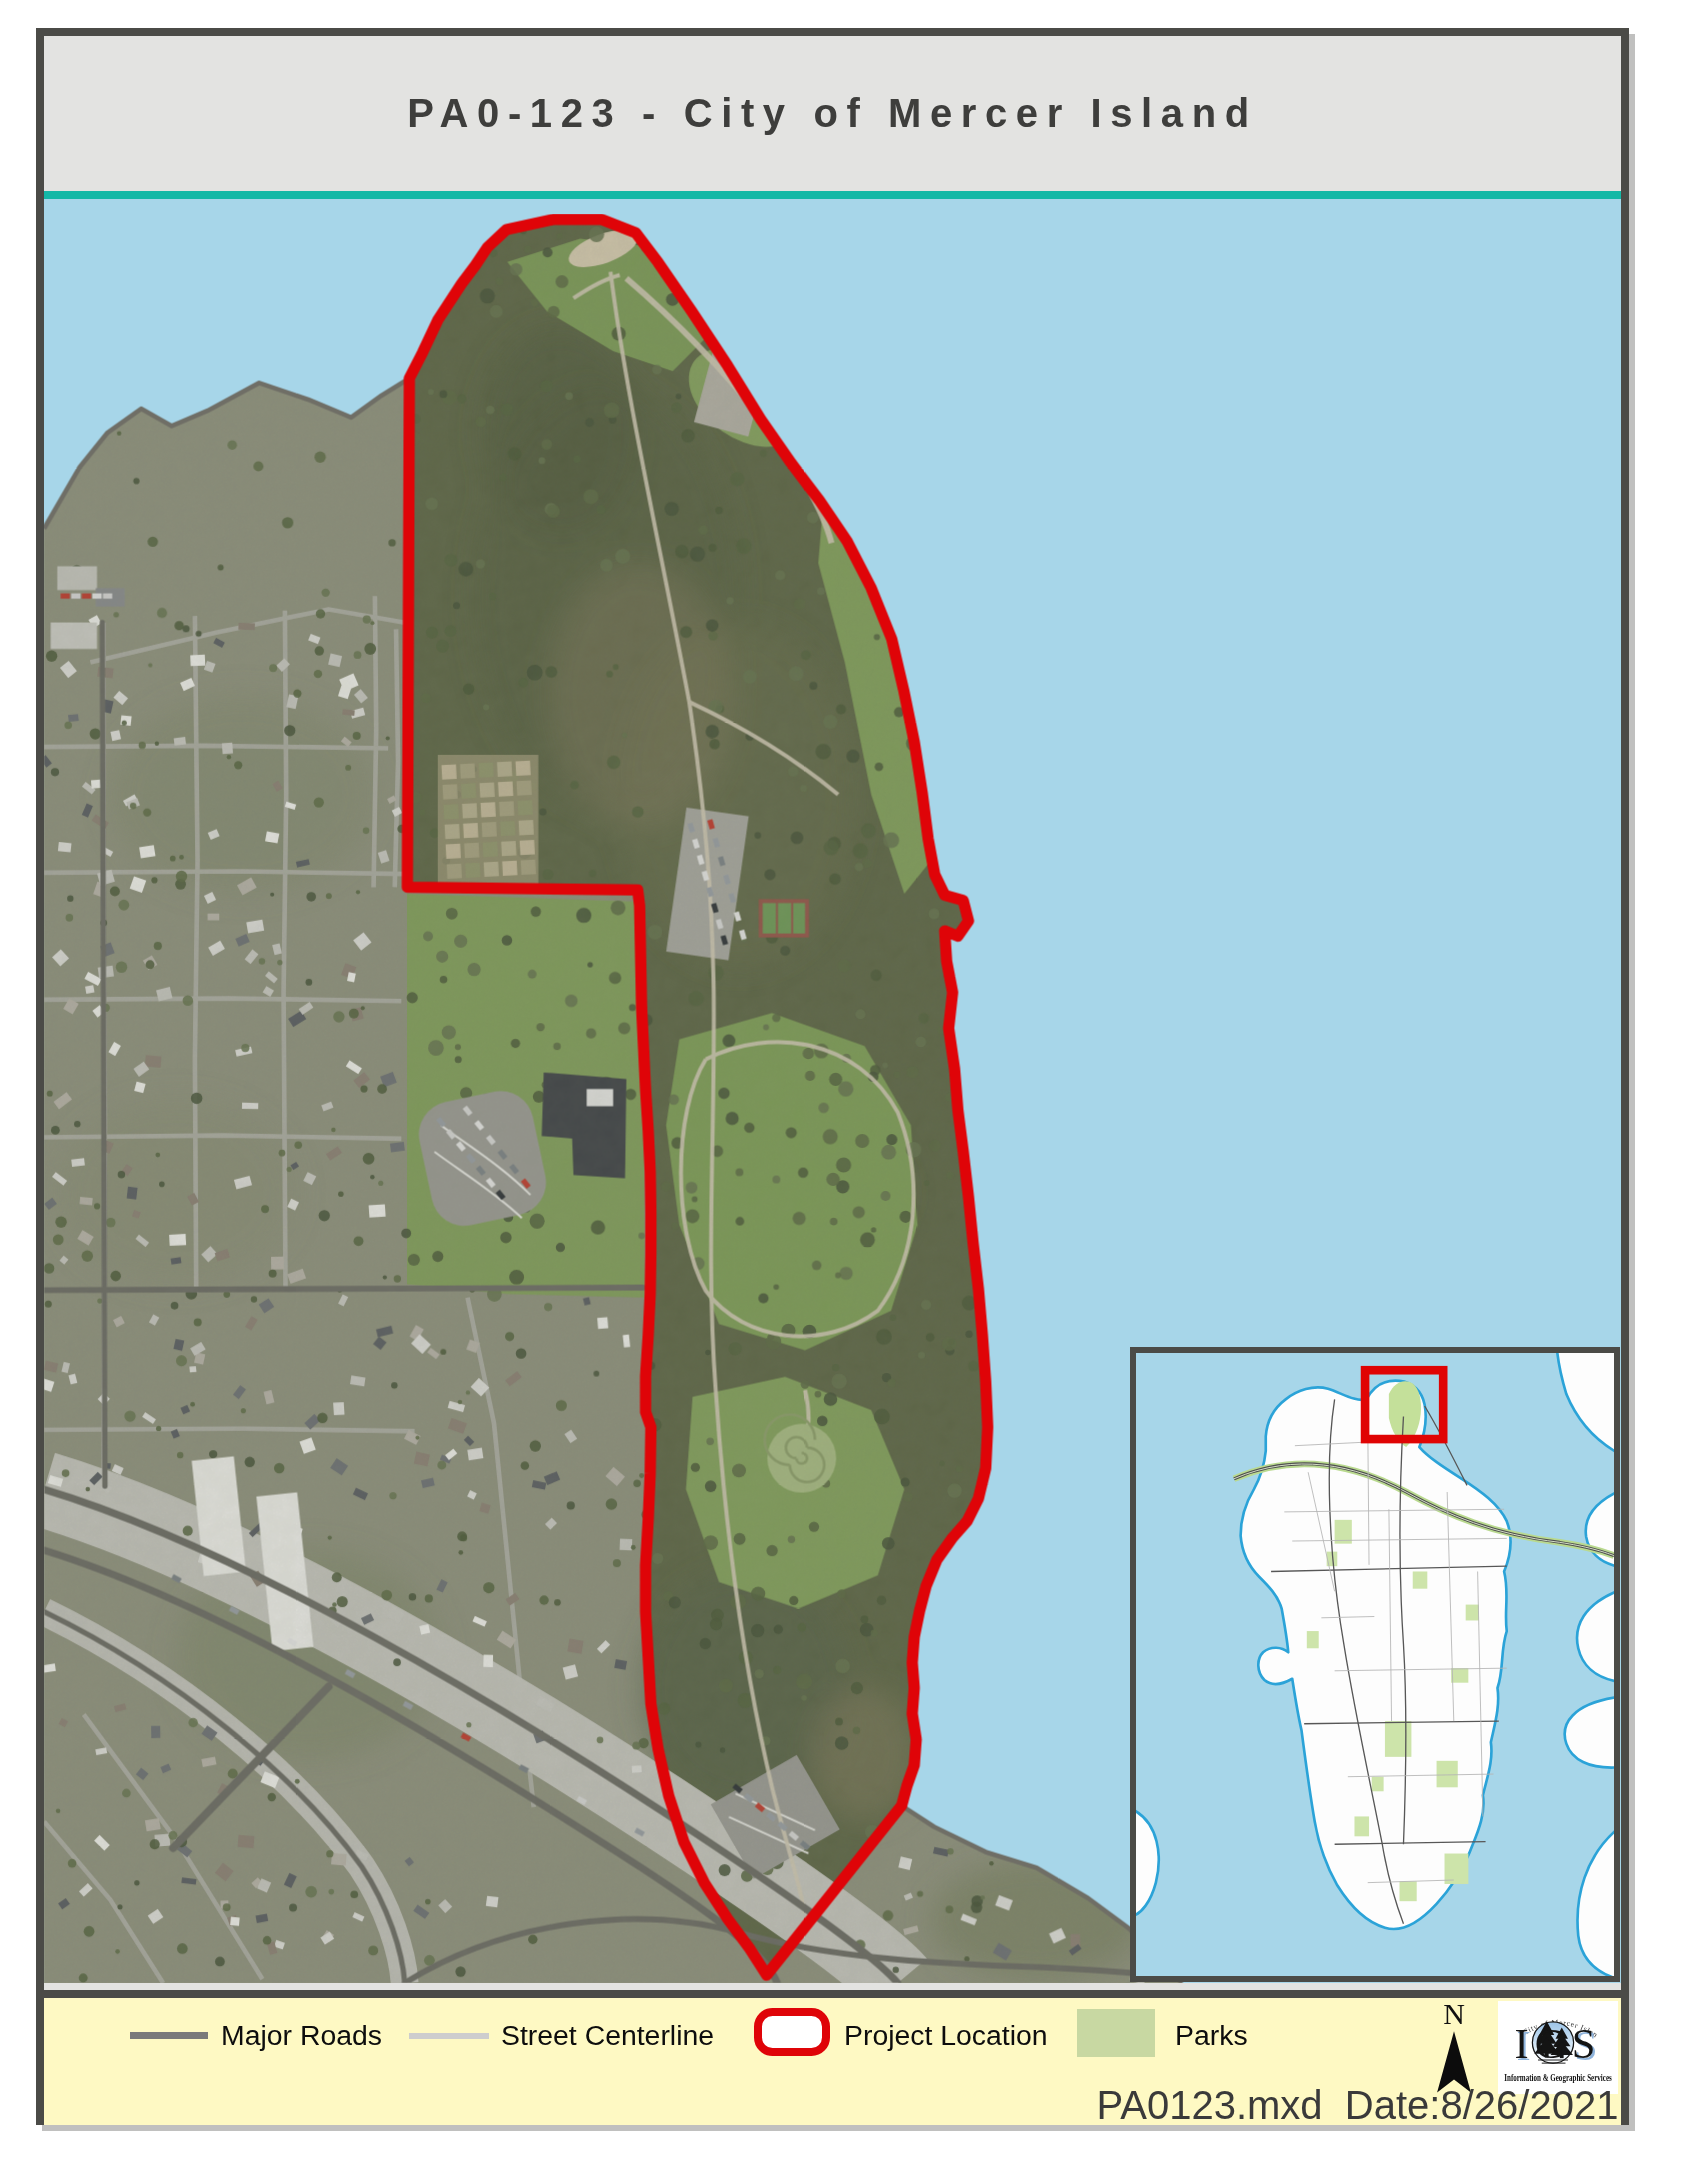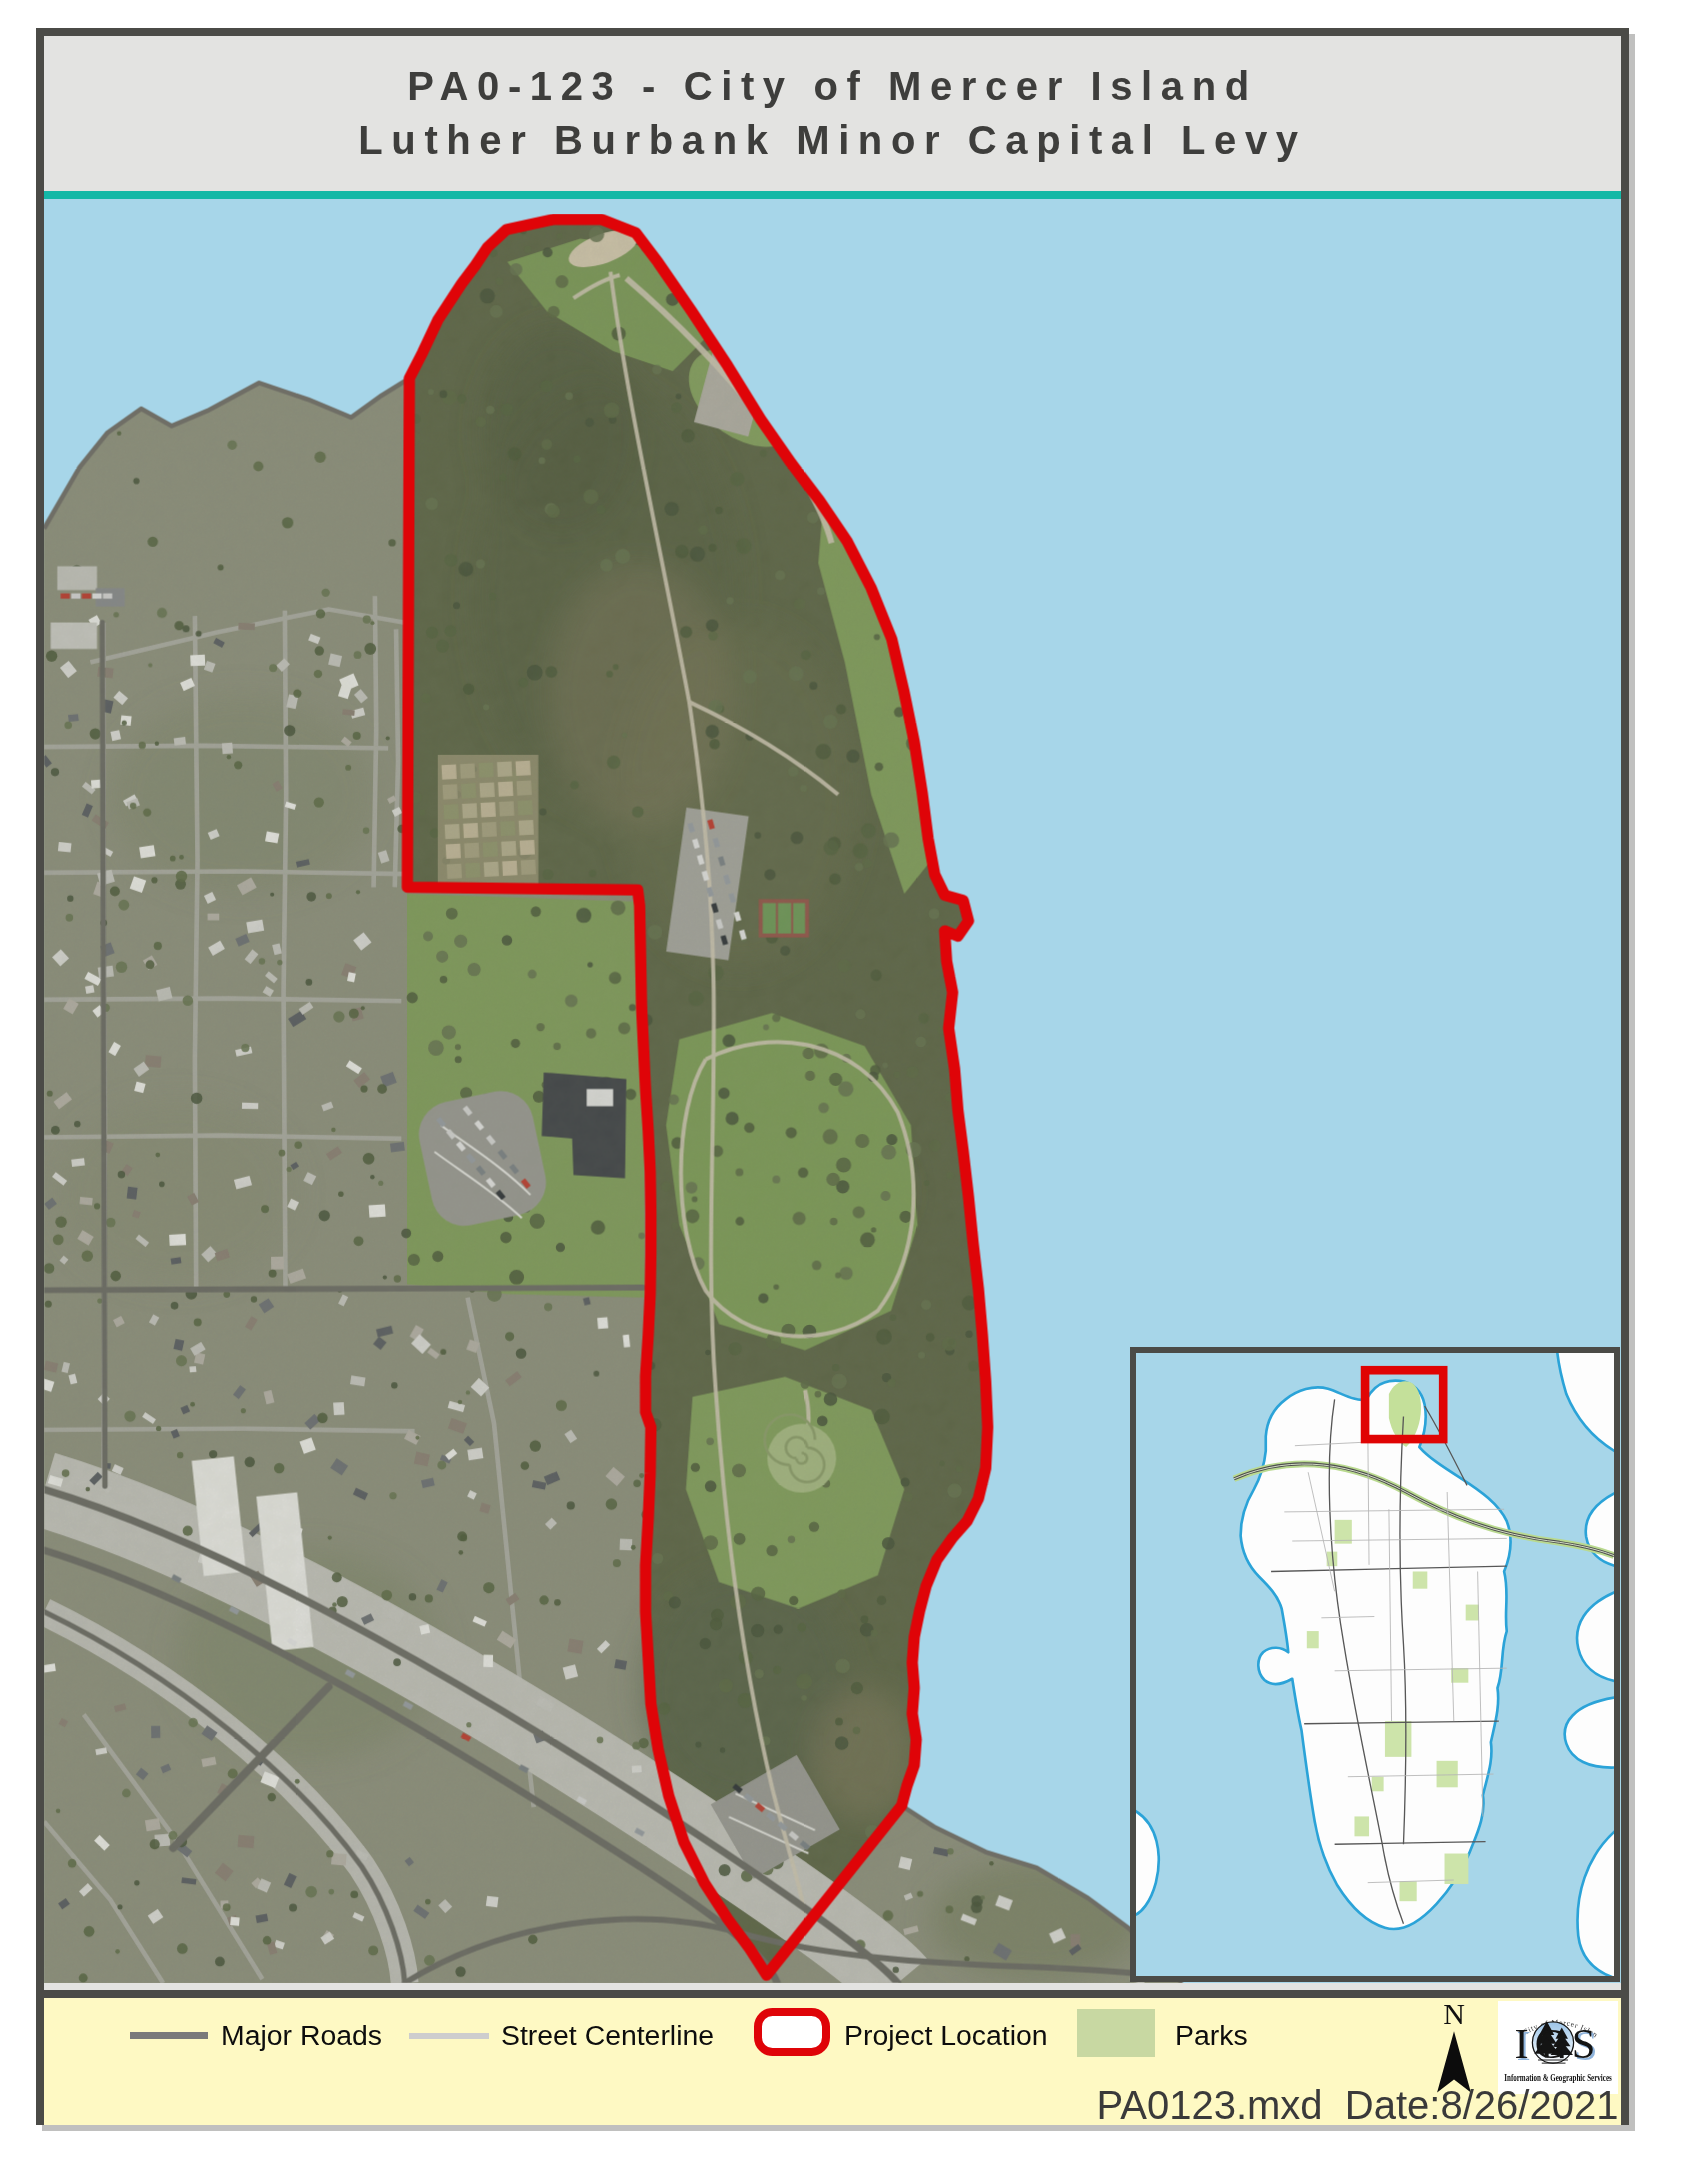--- a/index.html
+++ b/index.html
@@ -31,21 +31,20 @@
   .filedate{position:absolute;right:2.6px;top:85px;font-size:40px;color:#3a3a3a;white-space:pre;}
 </style>
 </head>
 <body>
 
 <div class="page">
  <div class="frame">
 
   <div class="title-bar">
     <div class="title-line">PA0-123 - City of Mercer Island</div>
-    <div class="title-line">Luther Burbank Minor Capital Levy</div>
   </div>
 
   <div class="map-area">
    <svg id="mapsvg" width="1577" height="1784" viewBox="0 0 2383 2696">
     <defs>
       <clipPath id="clipLand">
               <path d="M0,2696 L0,498 54,405 96,353 147,317 193,343 247,320 325,278 399,303 464,330 510,297 552,271 572,232 595,183 631,128 652,100 670,73 699,46 769,31 843,31 894,51 928,96 979,170 1033,252 1083,333 1129,399 1172,456 1214,518 1250,588 1281,665 1299,742 1315,820 1327,897 1336,967 1346,1021 1361,1052 1389,1060 1397,1091 1381,1114 1361,1106 1364,1152 1373,1199 1367,1253 1376,1315 1381,1377 1389,1439 1397,1508 1404,1578 1412,1647 1418,1717 1423,1787 1426,1856 1423,1918 1412,1964 1395,1998 1373,2023 1349,2057 1333,2096 1323,2134 1315,2173 1312,2212 1315,2250 1312,2289 1318,2328 1315,2367 1304,2398 1296,2428 1345,2460 1423,2498 1500,2522 1578,2568 1640,2614 1686,2661 1720,2696 Z"></path>
             </clipPath>
       <filter id="soft">
               <feGaussianBlur stdDeviation="22"></feGaussianBlur>

